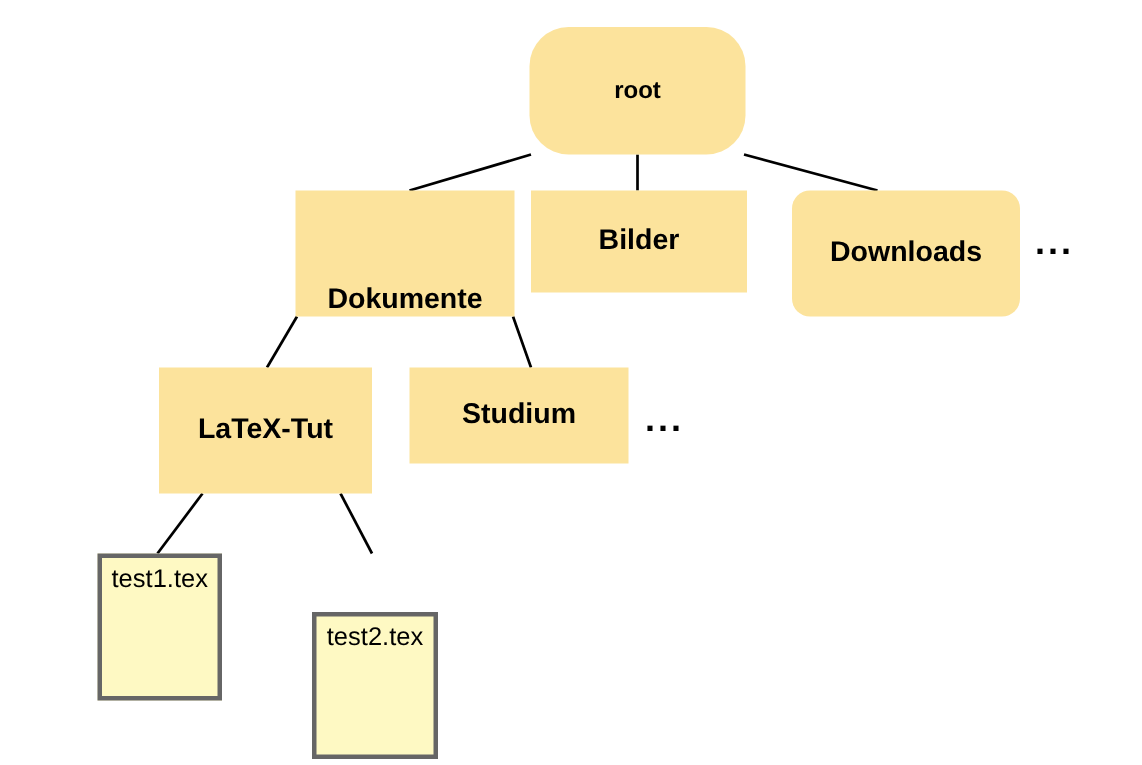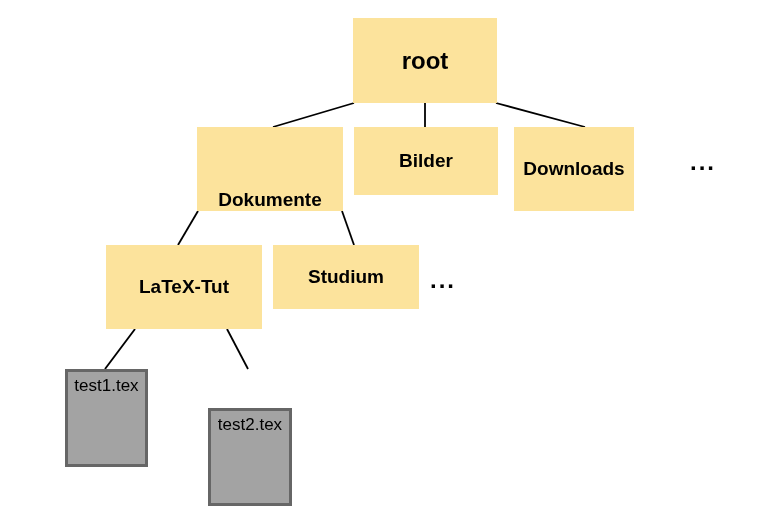--- a/index.html
+++ b/index.html
@@ -33,44 +33,45 @@
     align-items: center;
     justify-content: center;
     color: var(--text, #000000);
   }
   .folder {
     background: var(--folder-fill, #FCE39C);
     font-weight: 700;
     font-size: 19px;
   }
   .root-node {
-    font-size: 24px;
+    font-size: 16px;
+    border-radius: 26px;
   }
   .file {
-    background: #a3a3a3;
+    background: #fef9c3;
     border: 3px solid var(--file-border, #666666);
     align-items: flex-start;
     font-weight: 400;
     font-size: 17px;
     padding-top: 4px;
   }
   .ellipsis {
     position: absolute;
     font-weight: 700;
     font-size: 24px;
     letter-spacing: 2px;
     color: var(--text, #000000);
     line-height: 28px;
   }
   
   #n-root      { left: 353px; top: 18px;  width: 144px; height: 85px; }
   #n-dokumente { left: 197px; top: 127px; width: 146px; height: 84px; align-items: flex-end; }
   #n-bilder    { left: 354px; top: 127px; width: 144px; height: 68px; }
-  #n-downloads { left: 514px; top: 127px; width: 120px; height: 84px; }
-  #n-latex-tut { left: 106px; top: 245px; width: 156px; height: 84px; }
+  #n-downloads { left: 528px; top: 127px; width: 152px; height: 84px; border-radius: 12px; }
+  #n-latex-tut { left: 106px; top: 245px; width: 142px; height: 84px; }
   #n-studium   { left: 273px; top: 245px; width: 146px; height: 64px; }
   #n-test1     { left: 65px;  top: 369px; width: 83px;  height: 98px; }
   #n-test2     { left: 208px; top: 369px; width: 84px;  height: 98px; margin-top: 39px; }
   #ellipsis-1  { left: 690px; top: 148px; }
   #ellipsis-2  { left: 430px; top: 266px; }
 </style>
 </head>
 <body>
 
 <div class="canvas">

